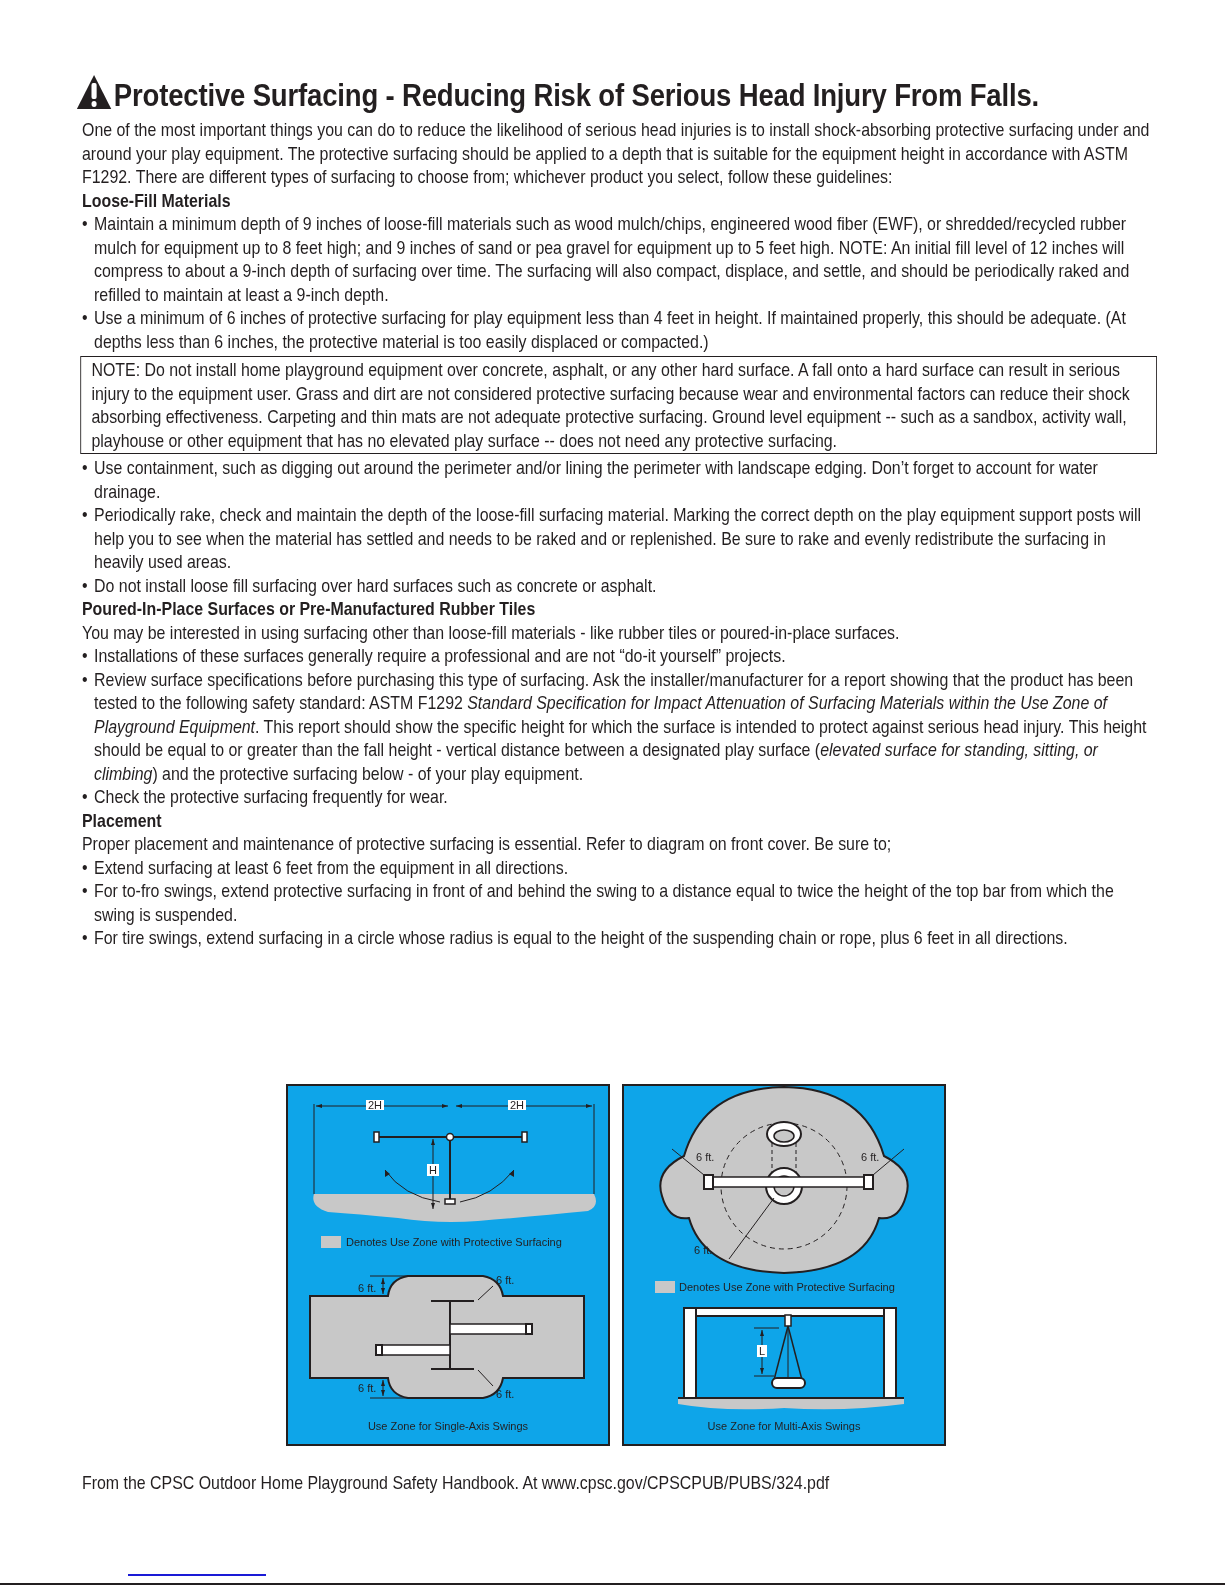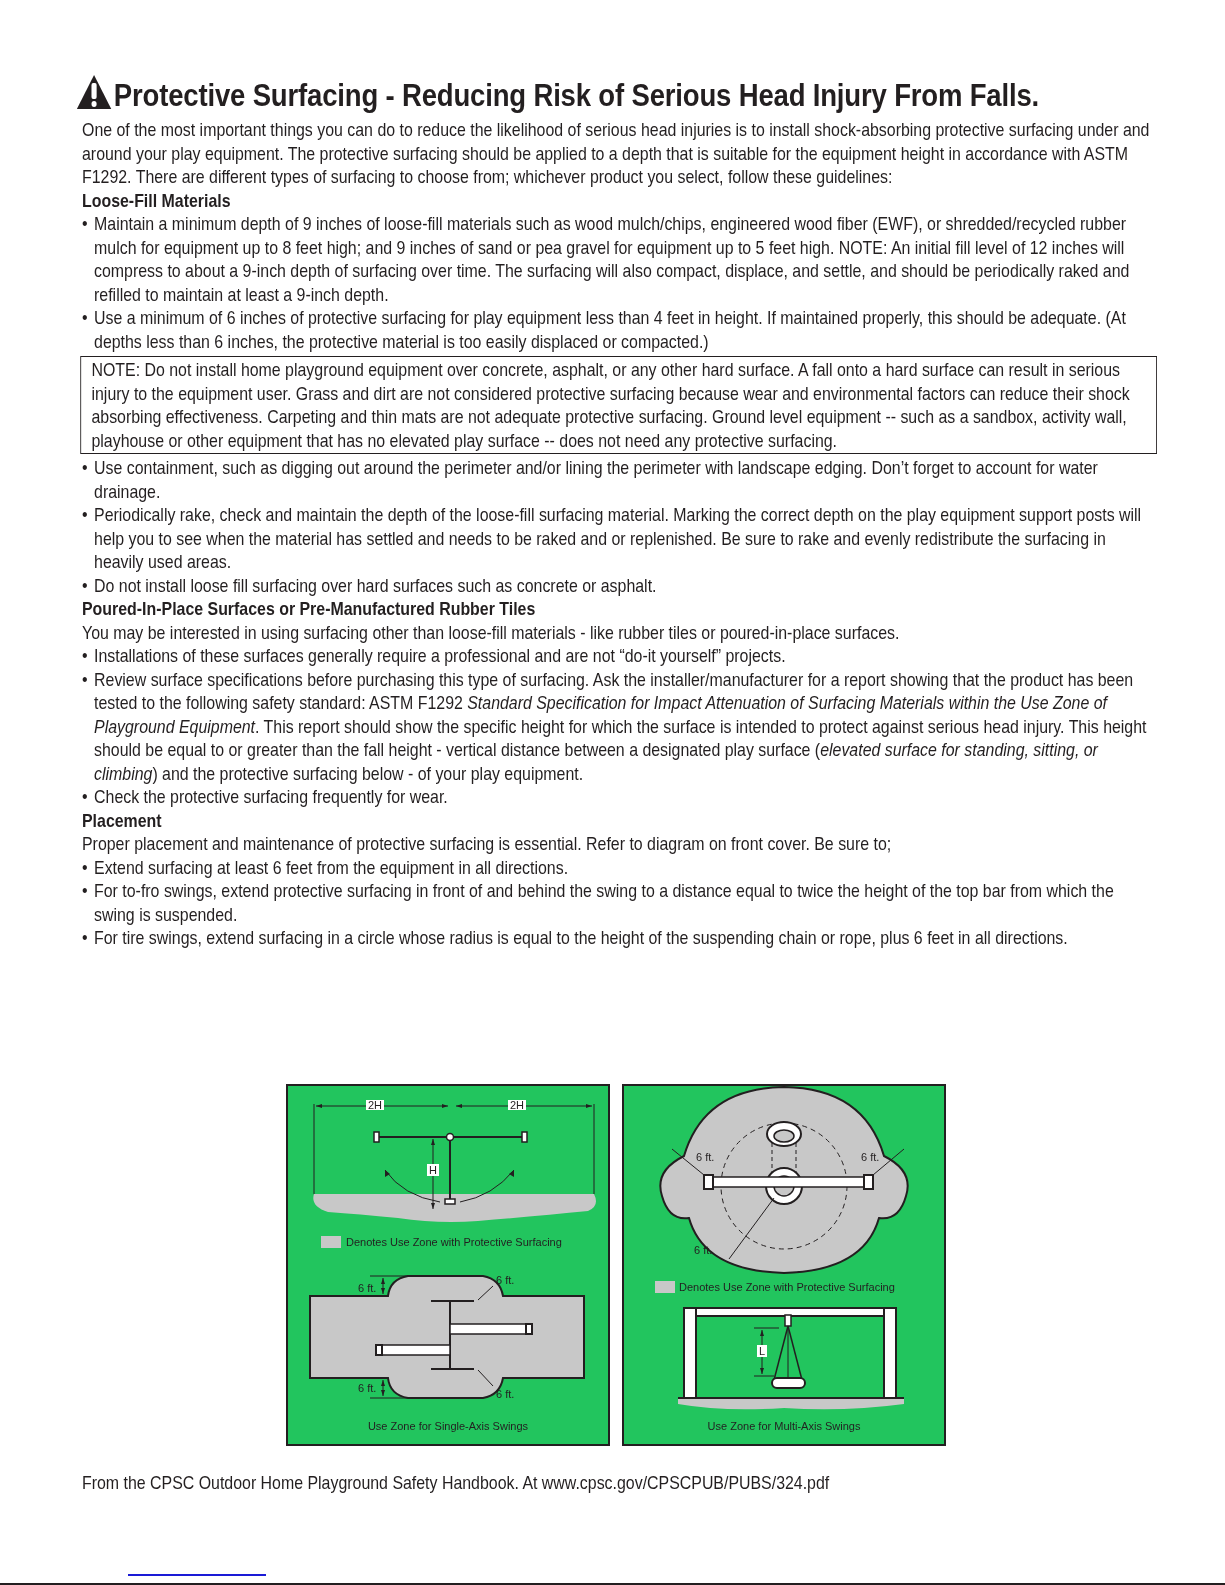--- a/index.html
+++ b/index.html
@@ -21,21 +21,21 @@
     transform: scaleX(0.86); transform-origin: left top;
   }
   .body-text p { margin: 0; }
   .h { font-weight: bold; font-size: 18.5px; margin: 6px 0 1px 0; }
   .bul { position: relative; padding-left: 14px; margin: 0; }
   .bul::before { content: "\2022"; position: absolute; left: 0; top: 0; }
   .note-box {
     border: 1.5px solid #231f20; padding: 1px 12px 1px 12px; margin: 3px 0 2px -2px;
   }
   i { font-style: italic; }
-  .fig { position: absolute; border: 2px solid #231f20; background: #22c55e; text-decoration: underline; }
+  .fig { position: absolute; border: 2px solid #231f20; background: #0ea5e9; text-decoration: underline; }
   .cap { font-family: "Liberation Sans", sans-serif; font-size: 11px; fill: #231f20; }
   .footer {
     position: absolute; left: 82px; top: 1472px;
     font-size: 18.5px; transform: scaleX(0.86); transform-origin: left top; white-space: nowrap;
   }
   .bluebar { position: absolute; left: 128px; top: 1574px; width: 138px; height: 2px; background: #1a1ad6; }
   .bottom-rule { position: absolute; left: 0; top: 1583px; width: 1225px; height: 2px; background: #231f20; }
 </style>
 </head>
 <body>

